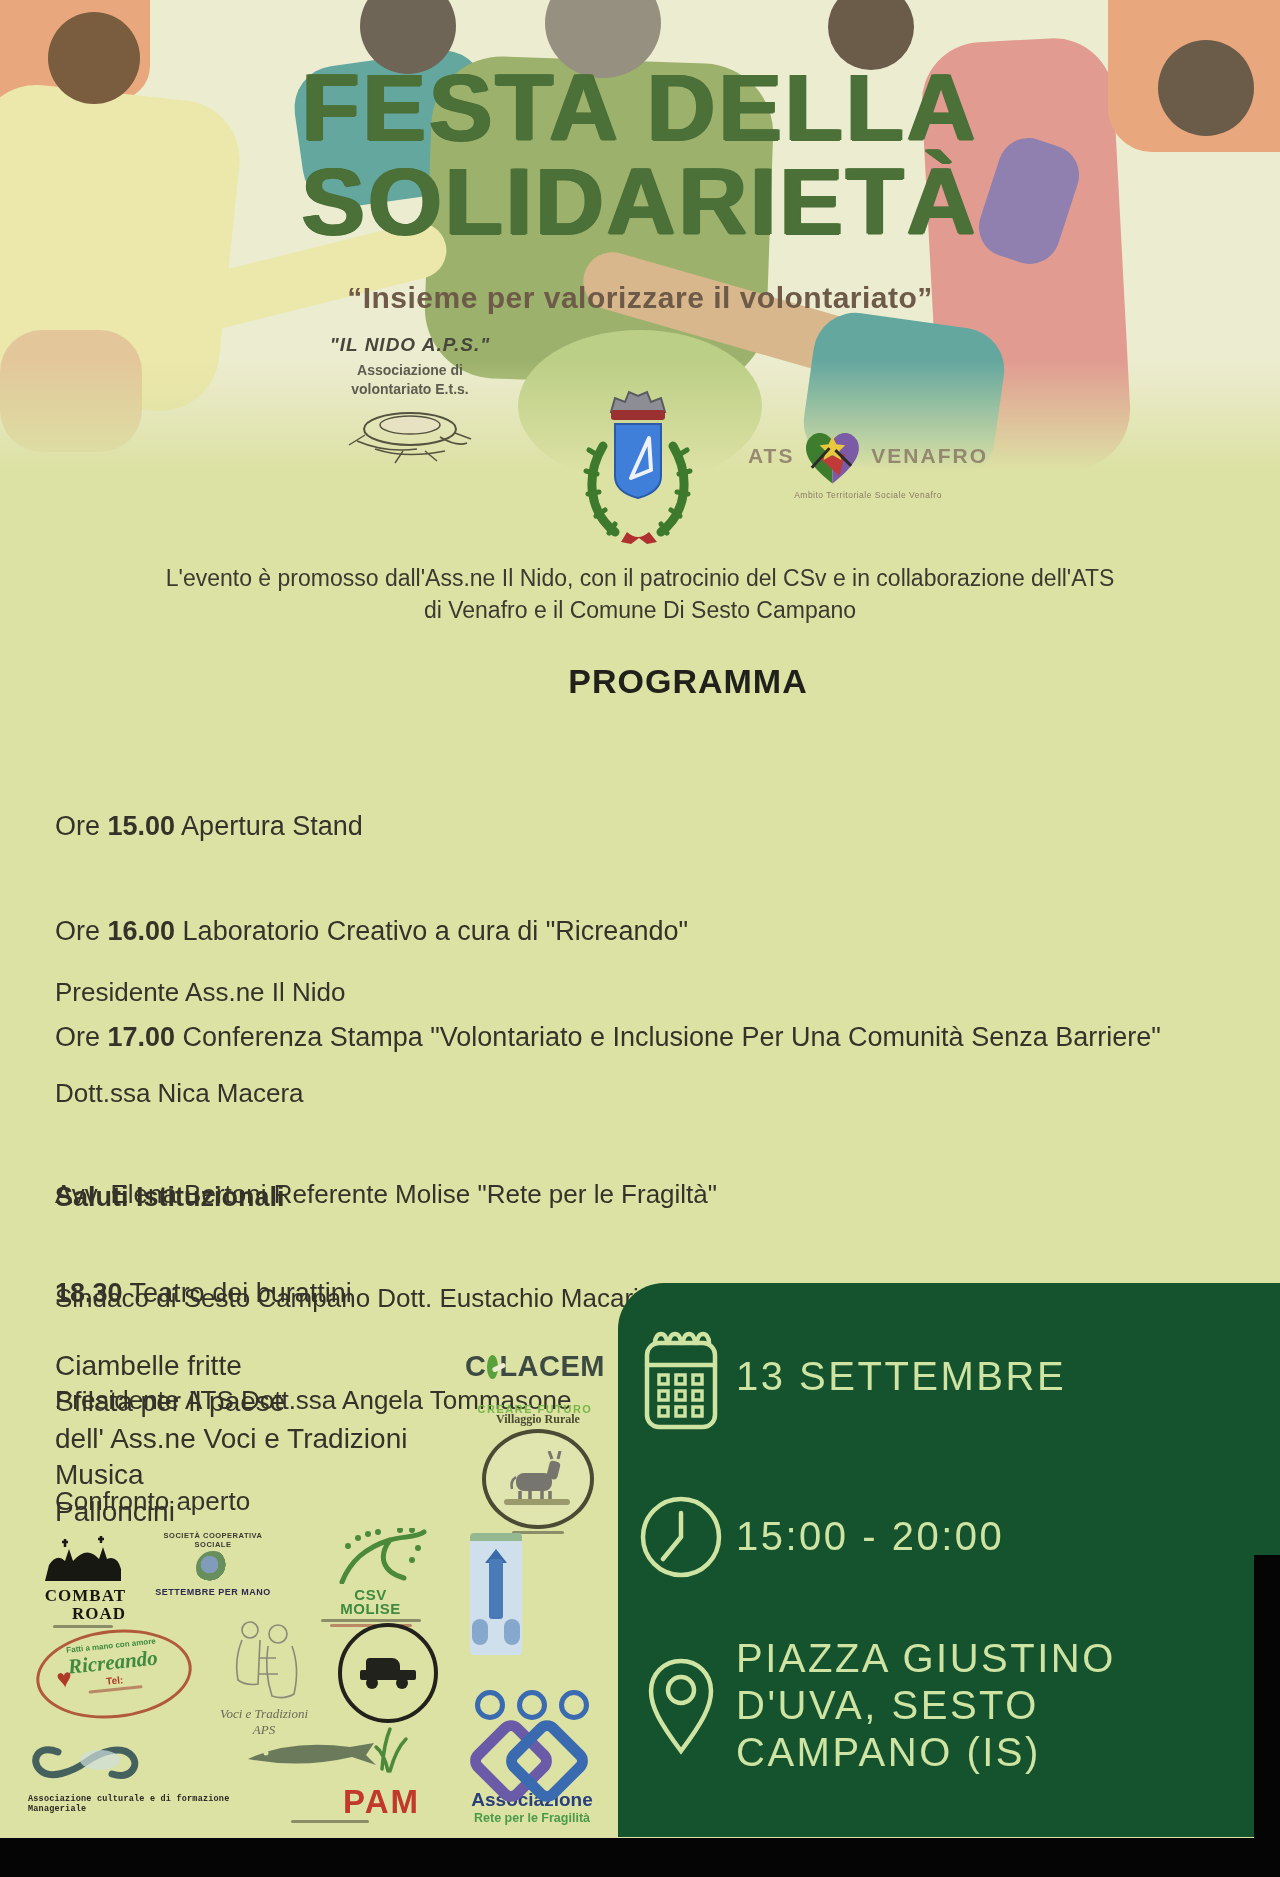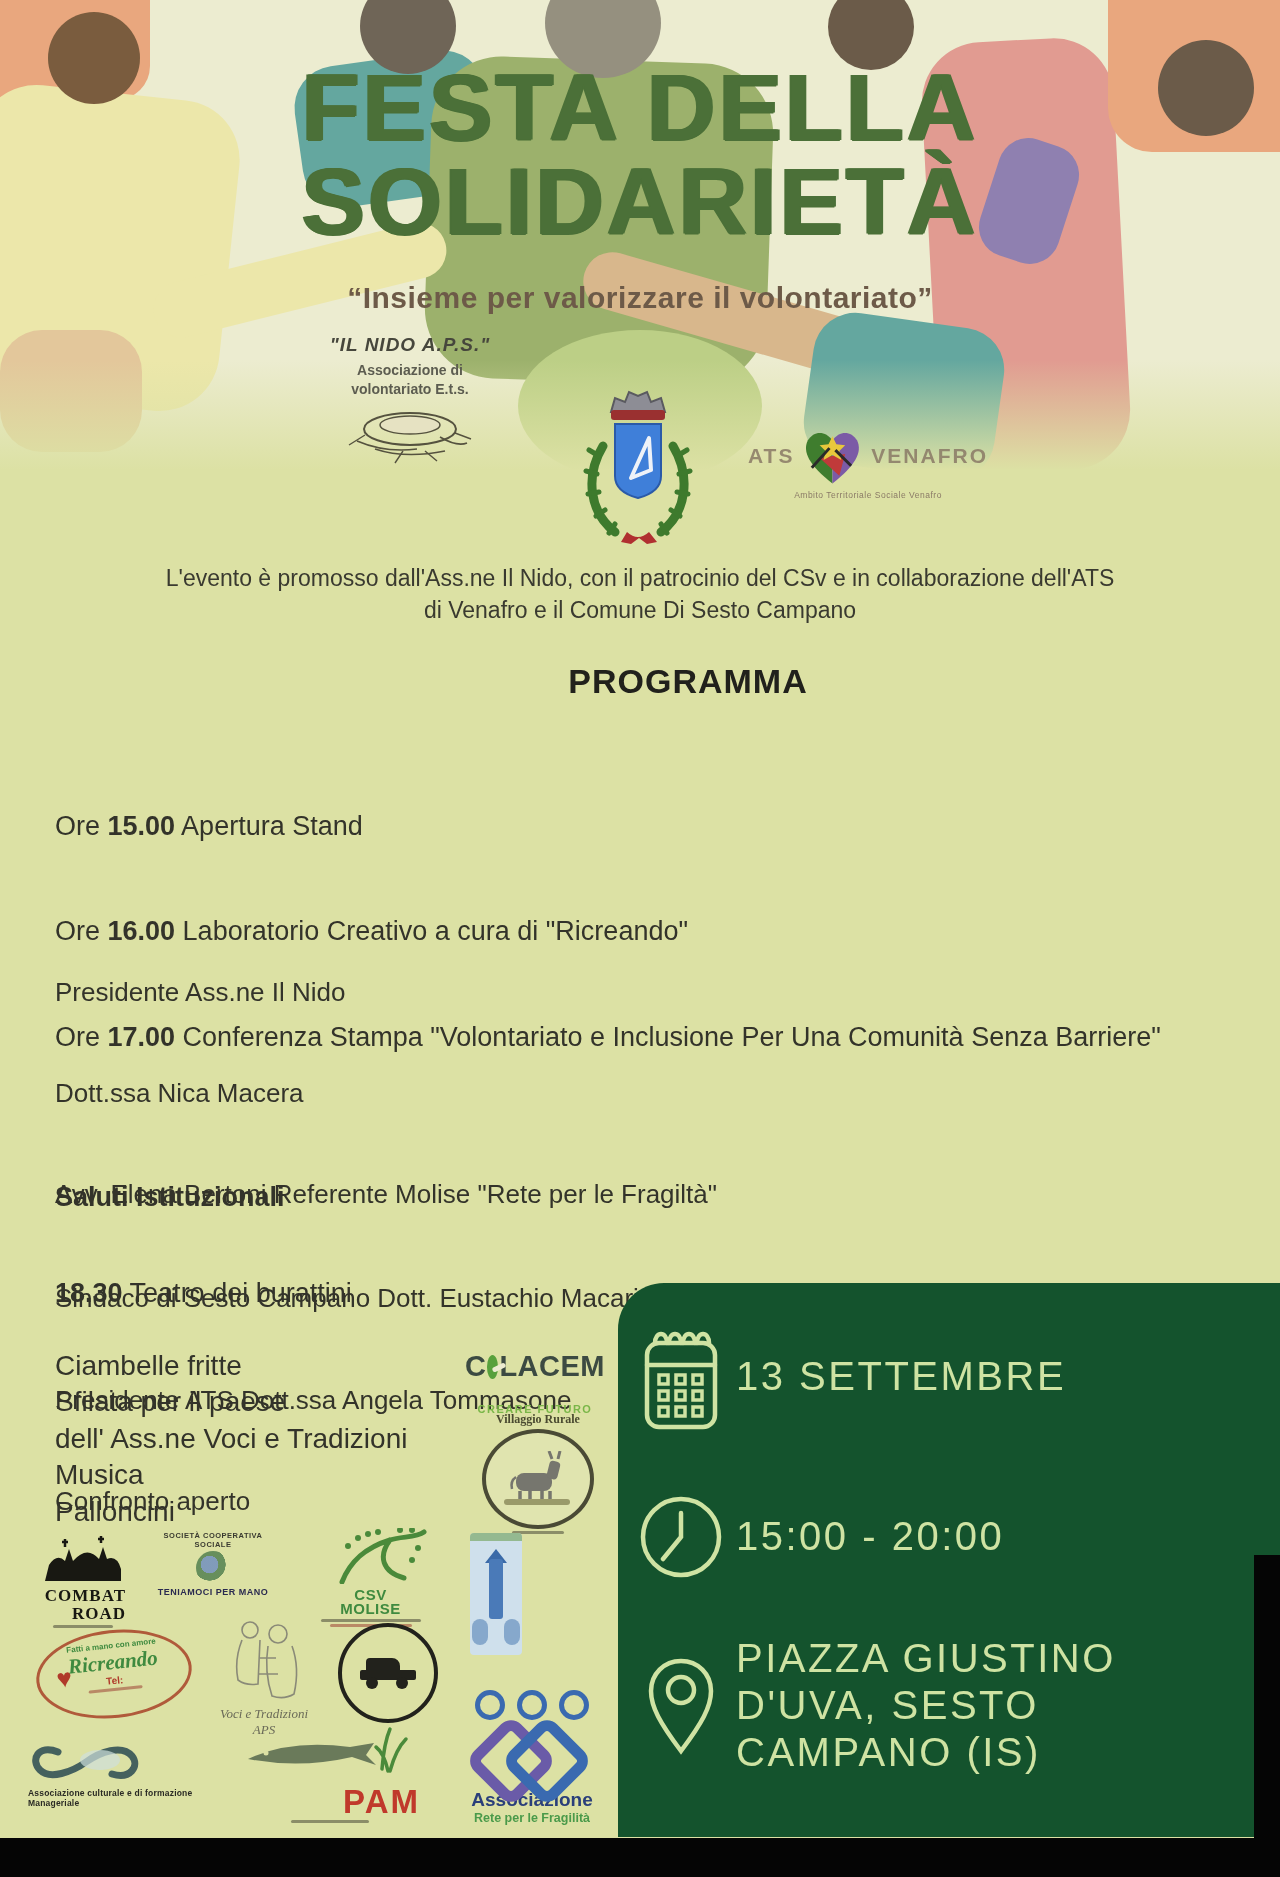--- a/index.html
+++ b/index.html
@@ -101,21 +101,21 @@
   .voci{position:absolute;left:214px;top:1618px;width:100px;text-align:center;}
   .voci-script{font-family:"Liberation Serif",serif;font-style:italic;font-size:13px;color:#6a6a58;line-height:1.2;}
   .wheel-stamp{position:absolute;left:338px;top:1623px;width:92px;height:92px;border:4px solid #22221c;border-radius:50%;
     display:flex;align-items:center;justify-content:center;overflow:hidden;}
   .jeep{position:relative;width:56px;height:30px;}
   .jeep .cab{position:absolute;left:6px;top:0;width:34px;height:14px;background:#22221c;border-radius:4px 8px 0 0;}
   .jeep .bodyy{position:absolute;left:0;top:12px;width:56px;height:10px;background:#22221c;border-radius:2px;}
   .jeep .w1,.jeep .w2{position:absolute;top:19px;width:12px;height:12px;background:#22221c;border-radius:50%;}
   .jeep .w1{left:6px;} .jeep .w2{left:36px;}
   .acf{position:absolute;left:28px;top:1742px;width:210px;}
-  .acf-caption{font-size:8.5px;font-weight:bold;color:#2a2a24;letter-spacing:0.2px;}
+  .acf-caption{font-size:8.5px;font-weight:bold;color:#2a2a24;margin-top:6px;letter-spacing:0.2px;font-family:Liberation Mono, monospace;}
   .pam{position:absolute;left:240px;top:1725px;width:180px;text-align:center;}
   .pam-word{font-size:33px;font-weight:bold;color:#c0392b;letter-spacing:2px;line-height:1;text-align:right;}
   .rete{position:absolute;left:452px;top:1690px;width:160px;text-align:center;}
   .rete-circles{display:flex;justify-content:center;gap:12px;}
   .rete-circles span{width:20px;height:20px;border:5px solid #3a6ab0;border-radius:50%;display:block;}
   .rete-chain{position:relative;height:64px;margin-top:4px;}
   .rete-chain .l1,.rete-chain .l2{position:absolute;top:4px;width:44px;height:44px;border:11px solid #6a5ba8;border-radius:14px;transform:rotate(45deg);}
   .rete-chain .l1{left:26px;}
   .rete-chain .l2{left:62px;border-color:#3a6ab0;}
   .rete-name{font-size:19px;font-weight:bold;color:#2a3f7a;margin-top:1px;}
@@ -332,21 +332,21 @@
       <path d="M22 12 v-8 M19 7 h6 M58 8 v-7 M55 4 h6" stroke="#181812" stroke-width="2.5"></path>
     </svg>
     <div class="combat-word">COMBAT</div>
     <div class="combat-word">ROAD</div>
     <div class="micro" style="width:60px"></div>
   </div>
 
   <div class="coop">
     <div class="coop-top">SOCIETÀ COOPERATIVA SOCIALE</div>
     <div class="coop-emblem"></div>
-    <div class="coop-name">TENIAMOCI PER MANO</div>
+    <div class="coop-name">SETTEMBRE PER MANO</div>
   </div>
 
   <div class="csv">
     <svg width="118" height="56" viewBox="0 0 118 56">
       <path d="M30 54 C38 34 52 20 78 12 M78 12 C90 8 104 10 112 4 M78 12 C66 28 70 44 92 50" fill="none" stroke="#4a8a3a" stroke-width="5" stroke-linecap="round"></path>
       <g fill="#4a8a3a">
         <circle cx="46" cy="10" r="3"></circle>
           <circle cx="56" cy="6" r="3"></circle>
           <circle cx="66" cy="4" r="3"></circle>
         <circle cx="88" cy="2" r="3"></circle>

